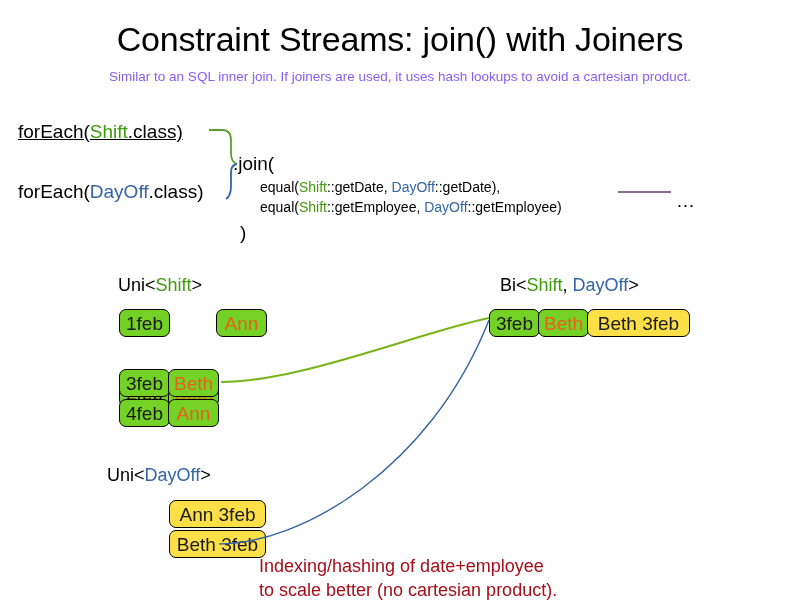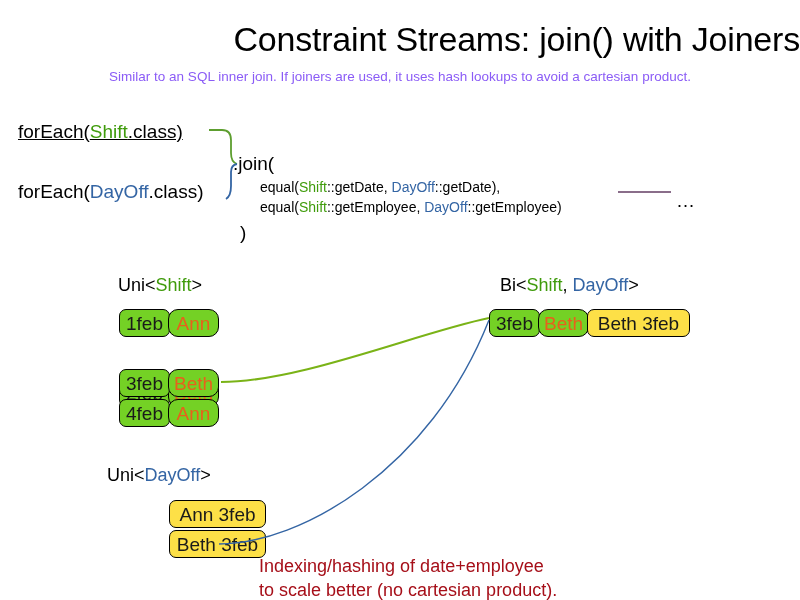--- a/index.html
+++ b/index.html
@@ -19,21 +19,21 @@
     position: absolute;
     inset: 0;
   }
 
   
   #title {
     position: absolute;
     top: 20px;
     left: 0;
     width: 800px;
-    text-align: right;
+    text-align: center;
     font-size: 34px;
     font-weight: 400;
     letter-spacing: -0.2px;
     color: #000;
     white-space: nowrap;
   }
   #subtitle {
     position: absolute;
     top: 69px;
     left: 0;
@@ -101,26 +101,26 @@
     align-items: center;
     justify-content: center;
     font-size: 19px;
     height: 28px;
     line-height: 1;
     padding: 0 5px;
   }
   .cell.green { background: #74d125; }
   .cell.blue  { background: #fde047; }
   .txt-dark   { color: #1a1a1a; }
-  .txt-orange { color: #e8601c; border-radius: 10px; }
+  .txt-orange { color: #e8601c; }
 
   .shift-row     { left: 119px; }
   .shift-row .c1 { width: 51px; }
   .shift-row .c2 { width: 51px; margin-left: -2px; }
-  #shift-row-0 { top: 309px; }
+  #shift-row-0 { top: 309px; gap: 48px; }
   #shift-row-1 { top: 339px; margin-top: 40px; }
   #shift-row-2 { top: 369px; }
   #shift-row-3 { top: 399px; }
 
   .dayoff-row     { left: 121px; padding-left: 48px; }
   .dayoff-row .c1 { width: 97px; }
   #dayoff-row-0 { top: 500px; }
   #dayoff-row-1 { top: 530px; }
 
   #bi-row { left: 489px; top: 309px; }

